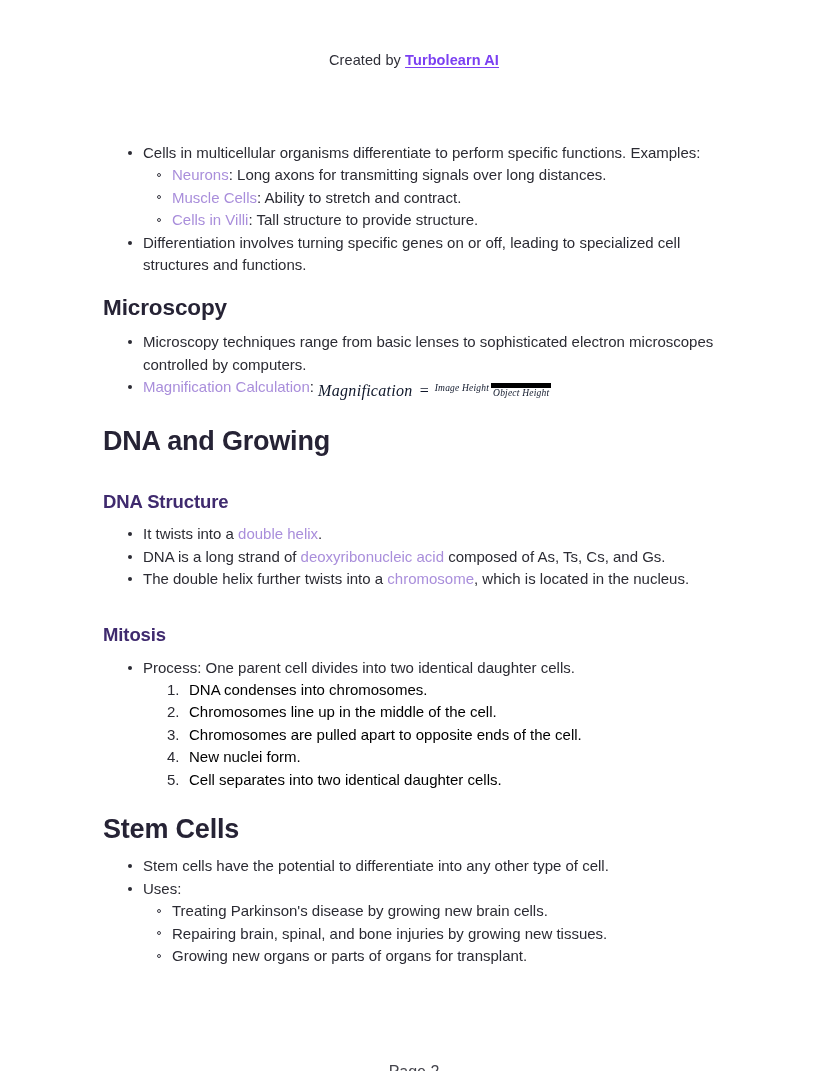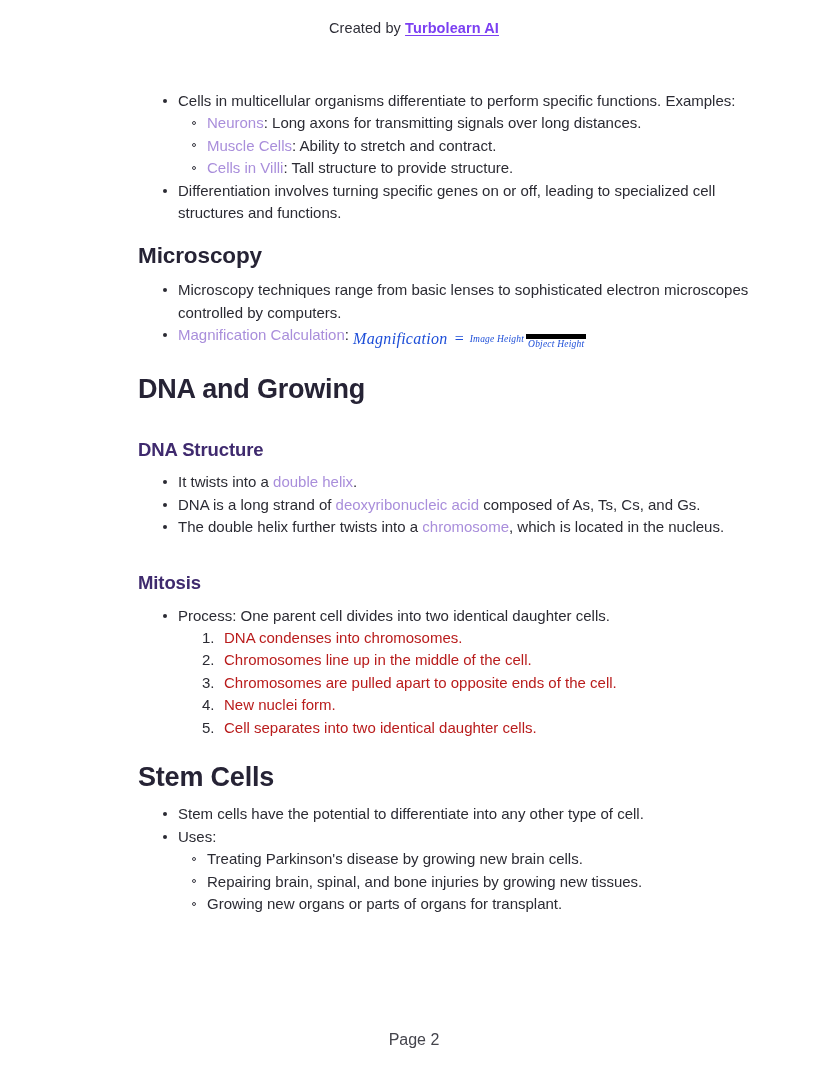--- a/index.html
+++ b/index.html
@@ -24,35 +24,35 @@
     padding: 0;
   }
 
   
   .doc-header {
     text-align: center;
     font-size: 14.5px;
     color: #2f2f38;
     padding-top: 20px;
     letter-spacing: 0.1px;
+    margin-top: 32px;
   }
   .doc-header .brand-link {
     color: #7b3ff2;
     font-weight: bold;
     text-decoration: underline;
     text-underline-offset: 2px;
   }
 
   
   .content {
     position: absolute;
     left: 103px;
-    top: 80px;
+    top: 100px;
     width: 625px;
-    margin-left: 35px;
   }
 
   
   h1.sec-h1 {
     font-size: 27px;
     line-height: 1.2;
     font-weight: bold;
     color: #262335;
     margin: 22px 0 4px 0;
     letter-spacing: -0.2px;
@@ -129,21 +129,21 @@
     list-style: none;
     margin: 0;
     padding: 0;
     counter-reset: step;
   }
   ol.lvl2num > li {
     position: relative;
     padding-left: 46px;
     font-size: 15px;
     line-height: 22.4px;
-    color: #b91c1c;
+    color: #000000;
     counter-increment: step;
   }
   ol.lvl2num > li::before {
     content: counter(step) ".";
     position: absolute;
     left: 24px;
     top: 0;
     font-size: 15px;
     color: #2b2b33;
   }
@@ -152,23 +152,23 @@
   .term {
     color: #a98edb;
   }
 
   
   .math {
     font-family: "Liberation Serif", serif;
     font-style: italic;
     font-size: 16px;
     display: inline-flex;
-    align-items: flex-end;
+    align-items: center;
     vertical-align: -4px;
-    color: #1d4ed8;
+    color: #0f172a;
   }
   .math .mvar { letter-spacing: 0.3px; padding-right: 3px; }
   .math .meq { font-style: normal; padding: 0 4px; }
   .frac {
     display: inline-flex;
     text-align: center;
     vertical-align: middle;
     font-size: 9.5px;
     line-height: 11.5px;
     font-style: italic;

